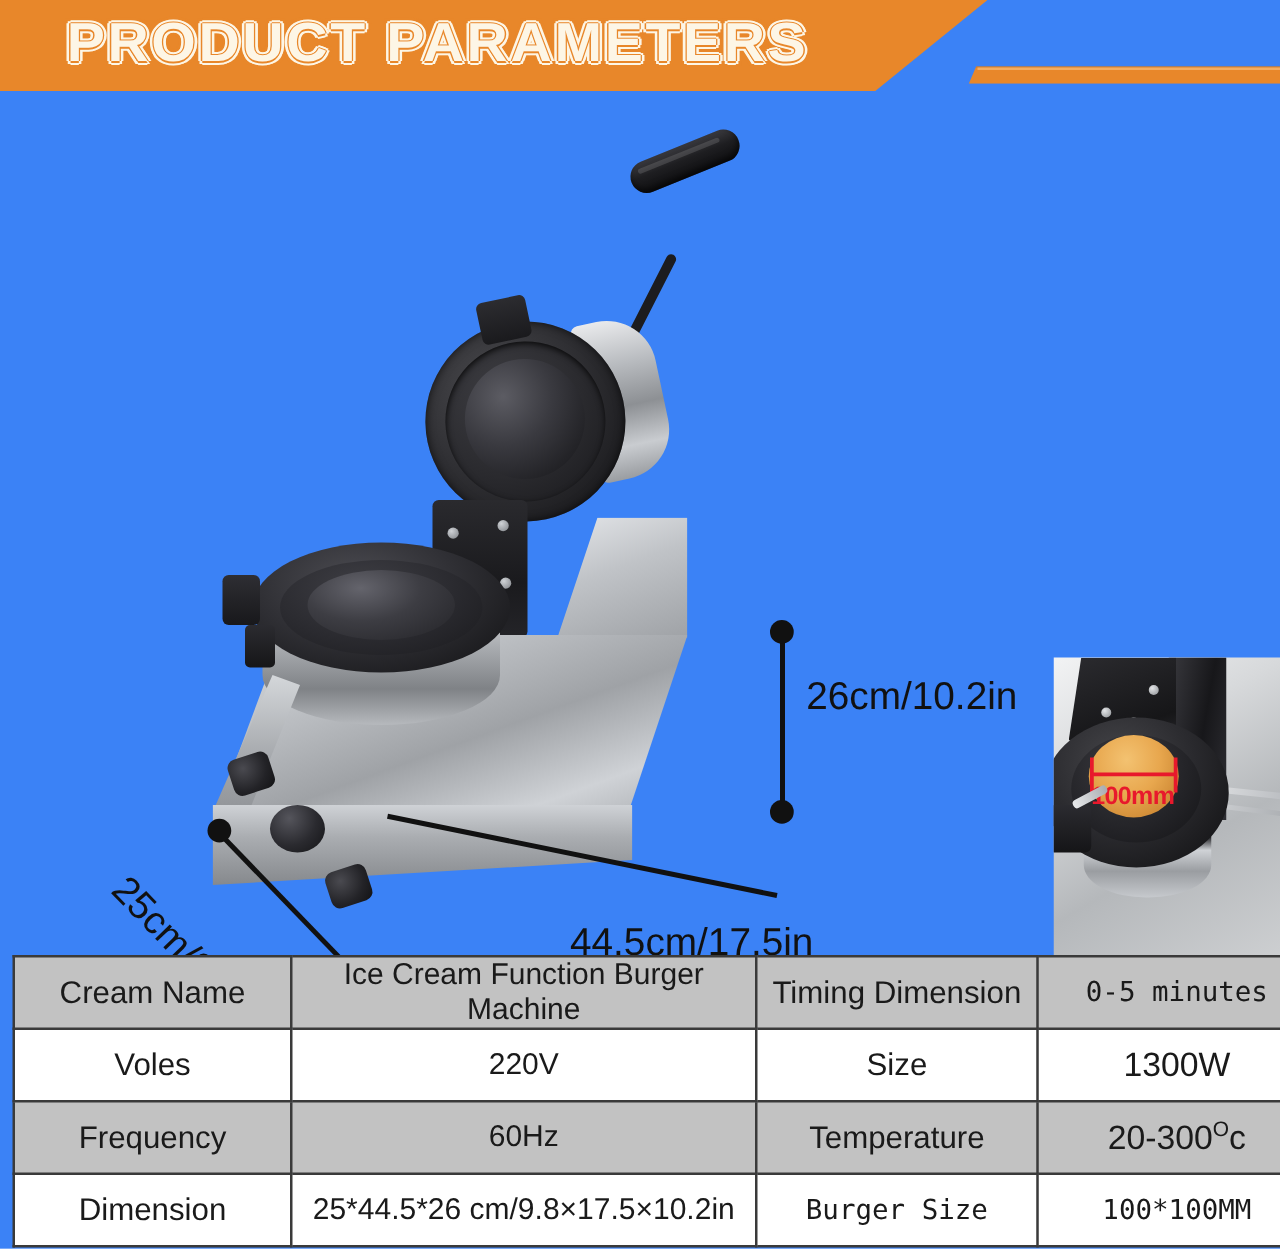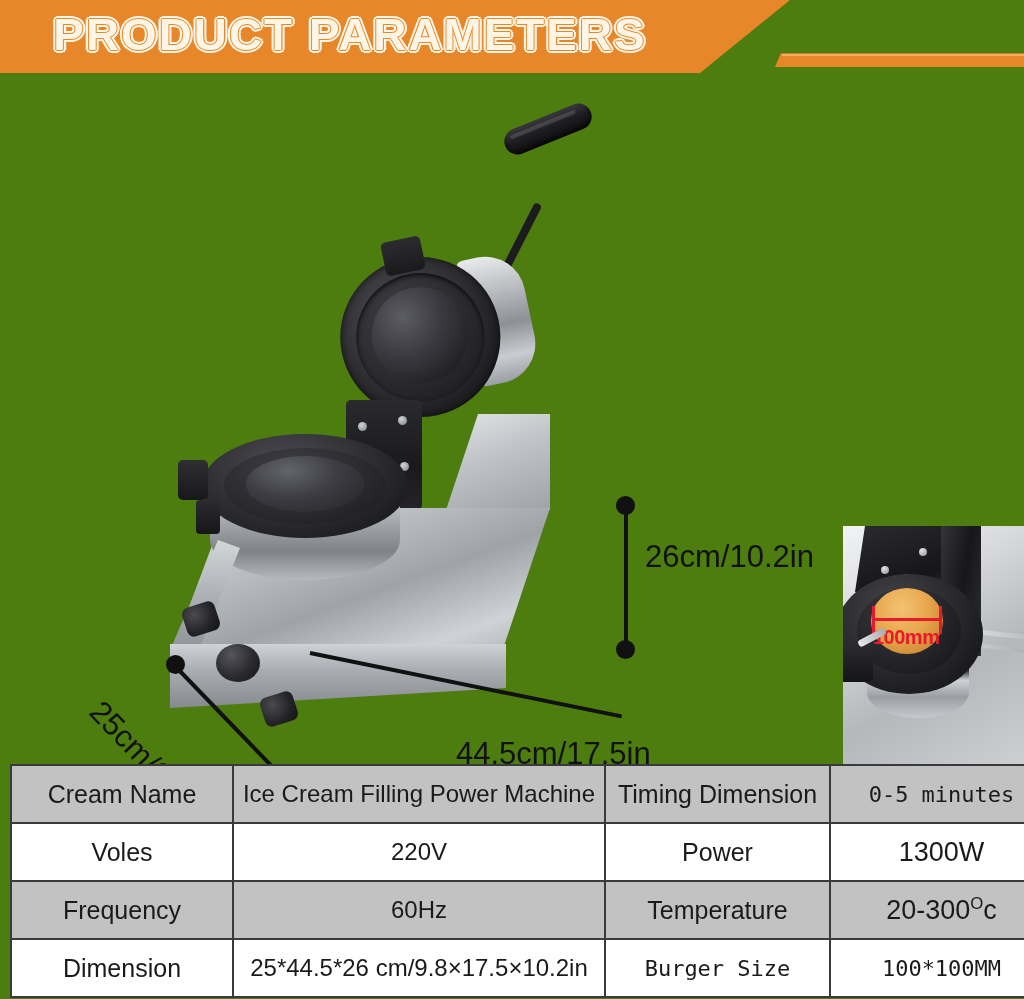--- a/index.html
+++ b/index.html
@@ -3,21 +3,21 @@
 <meta charset="utf-8">
 <style>
   html,body{margin:0;padding:0;}
   body{
     width:1024px;height:999px;
     background:#ffffff;
     font-family:"Liberation Sans", sans-serif;
     overflow:hidden;
     position:relative;
   }
-  .page{position:relative;width:1024px;height:999px;background:#4d7c0f;overflow:hidden;}
+  .page{position:relative;width:1024px;height:999px;background:#3b82f6;overflow:hidden;}
 
   
   .banner{position:absolute;left:0;top:0;width:1024px;height:80px;}
   .banner-shape{
     position:absolute;left:0;top:0;width:790px;height:73px;
     background:#e8872a;
     clip-path:polygon(0 0, 790px 0, 700px 73px, 0 73px);
   }
   .banner-title{
     position:absolute;left:0;top:6px;width:700px;height:58px;
@@ -371,28 +371,28 @@
       <div class="mm-label">100mm</div>
       <div class="inset-clip"></div>
       <div class="inset-lever"></div>
     </div>
   </div>
 
   <table class="spec-table">
     <tbody>
       <tr class="shaded">
         <td class="col-a">Cream Name</td>
-        <td class="col-b">Ice Cream Filling Power Machine</td>
+        <td class="col-b">Ice Cream Function Burger Machine</td>
         <td class="col-c">Timing Dimension</td>
         <td class="col-d mono">0-5 minutes</td>
       </tr>
       <tr class="plain">
         <td class="col-a">Voles</td>
         <td class="col-b">220V</td>
-        <td class="col-c">Power</td>
+        <td class="col-c">Size</td>
         <td class="col-d">1300W</td>
       </tr>
       <tr class="shaded">
         <td class="col-a">Frequency</td>
         <td class="col-b">60Hz</td>
         <td class="col-c">Temperature</td>
         <td class="col-d"><span>20-300</span><span class="sup">O</span><span>c</span></td>
       </tr>
       <tr class="plain">
         <td class="col-a">Dimension</td>

